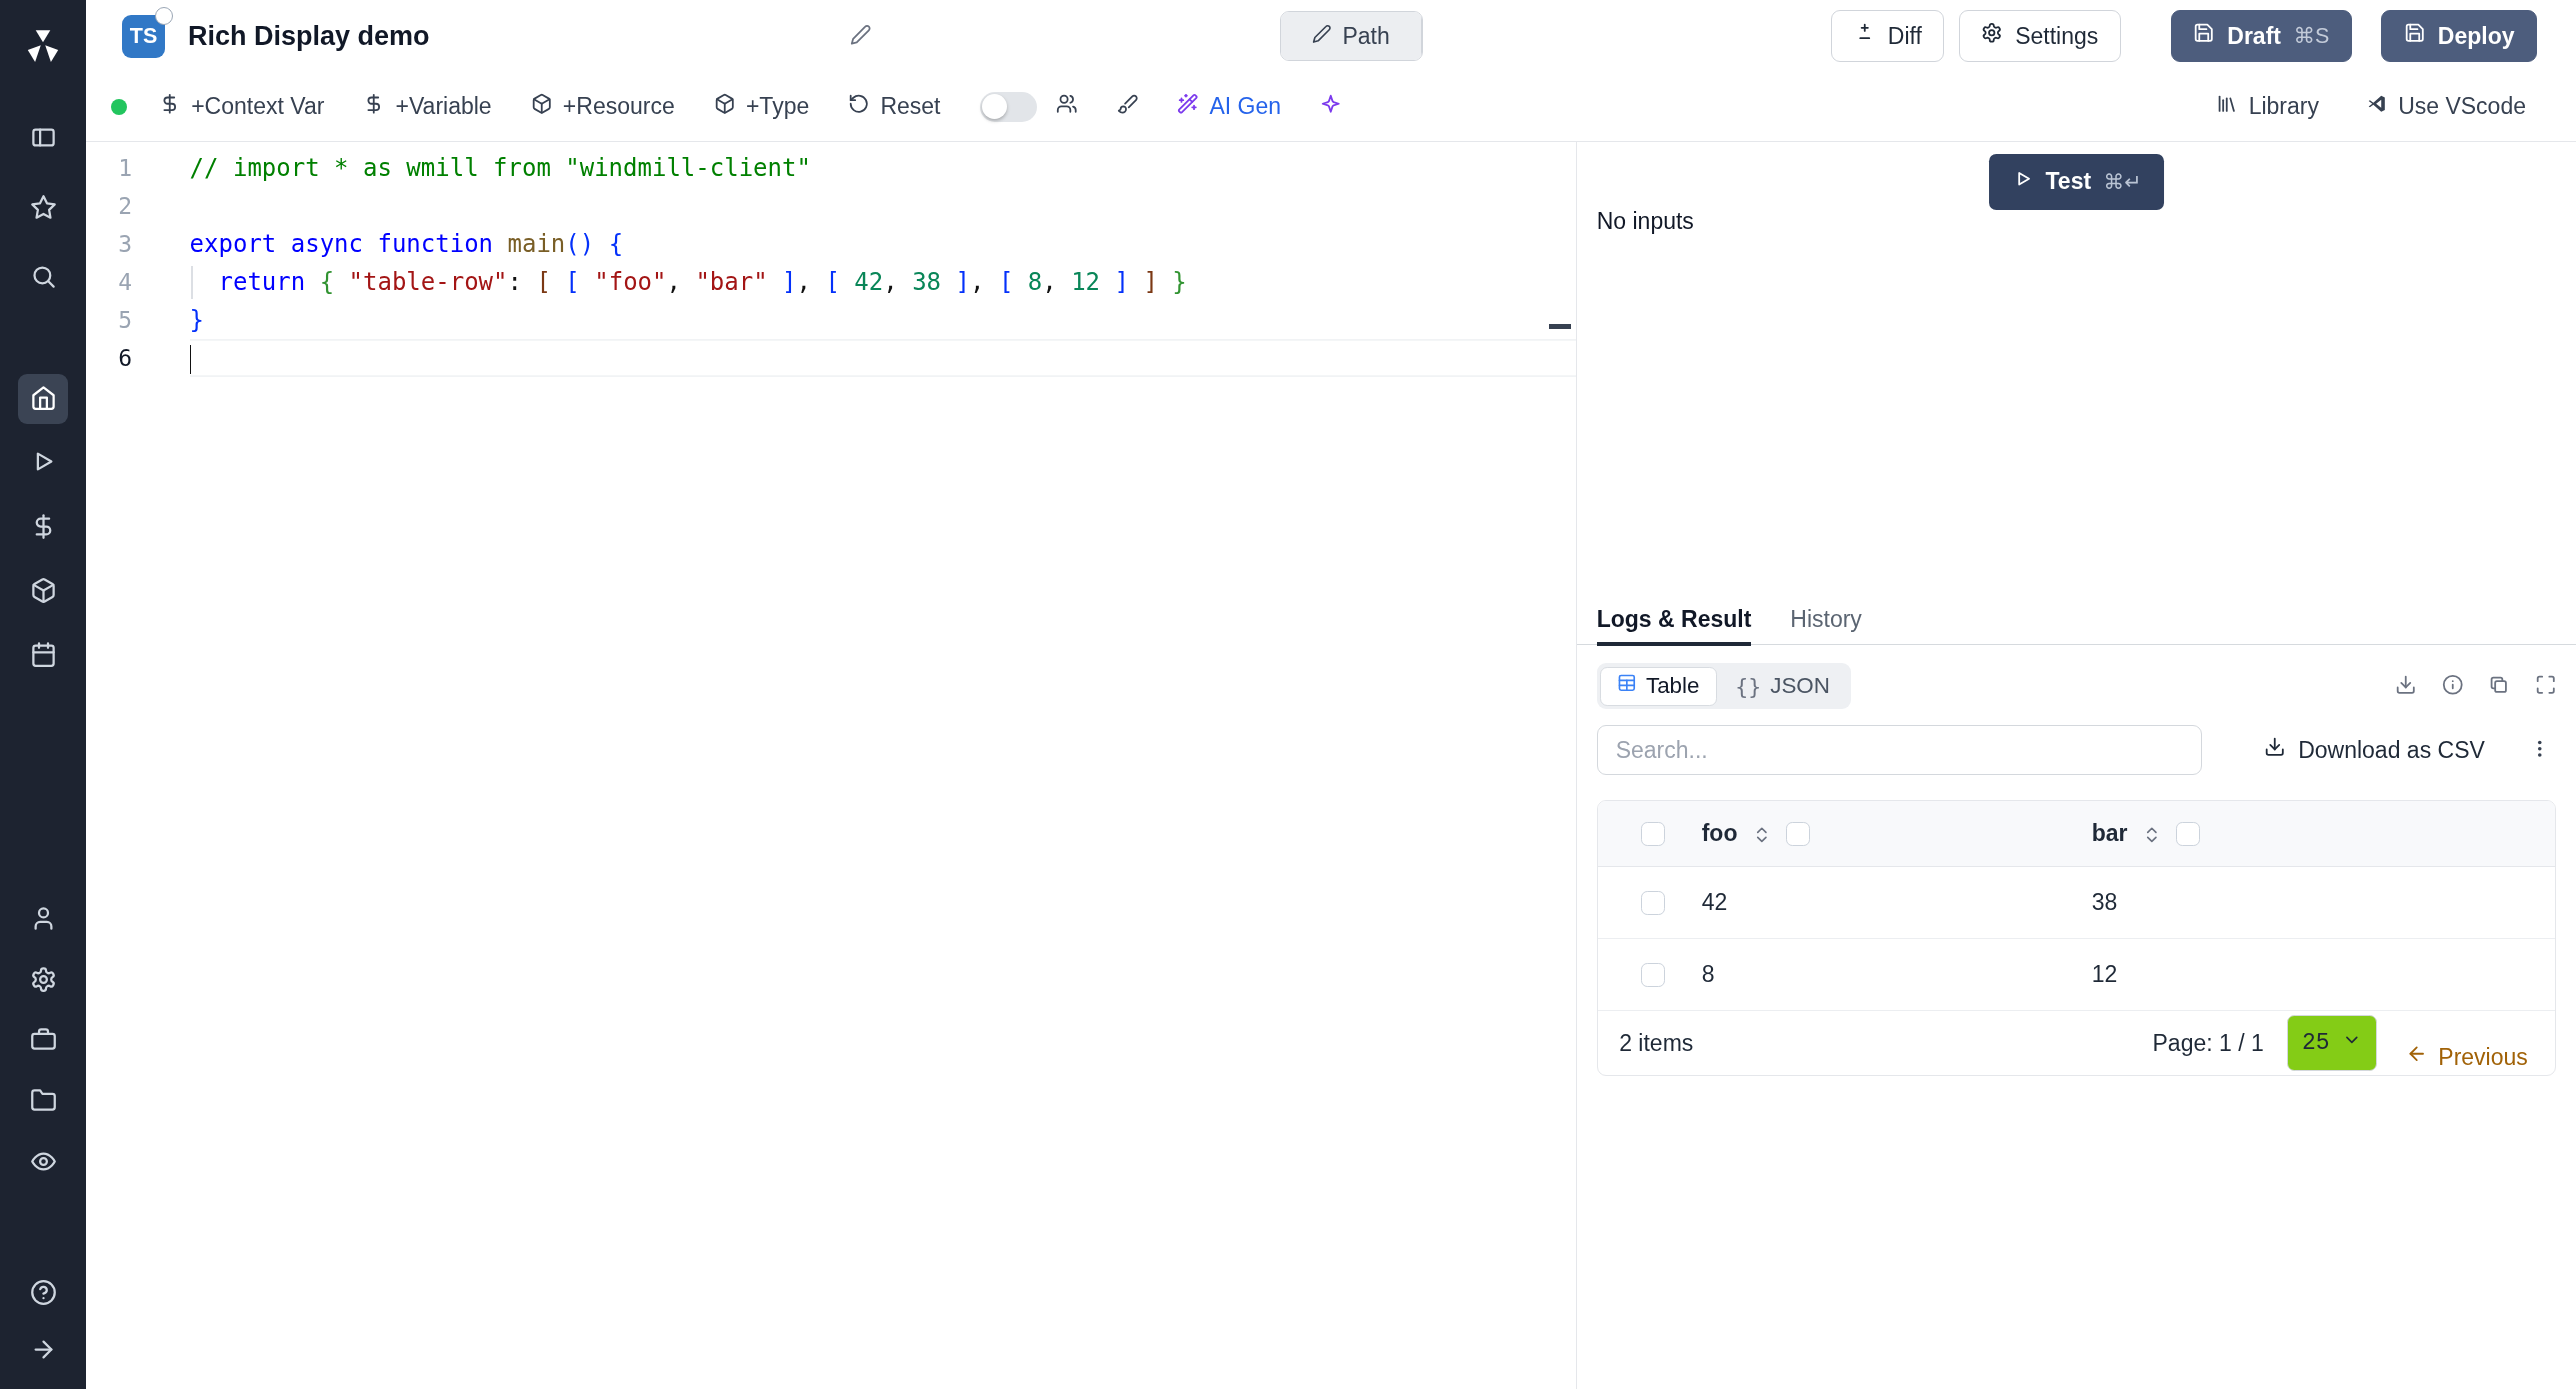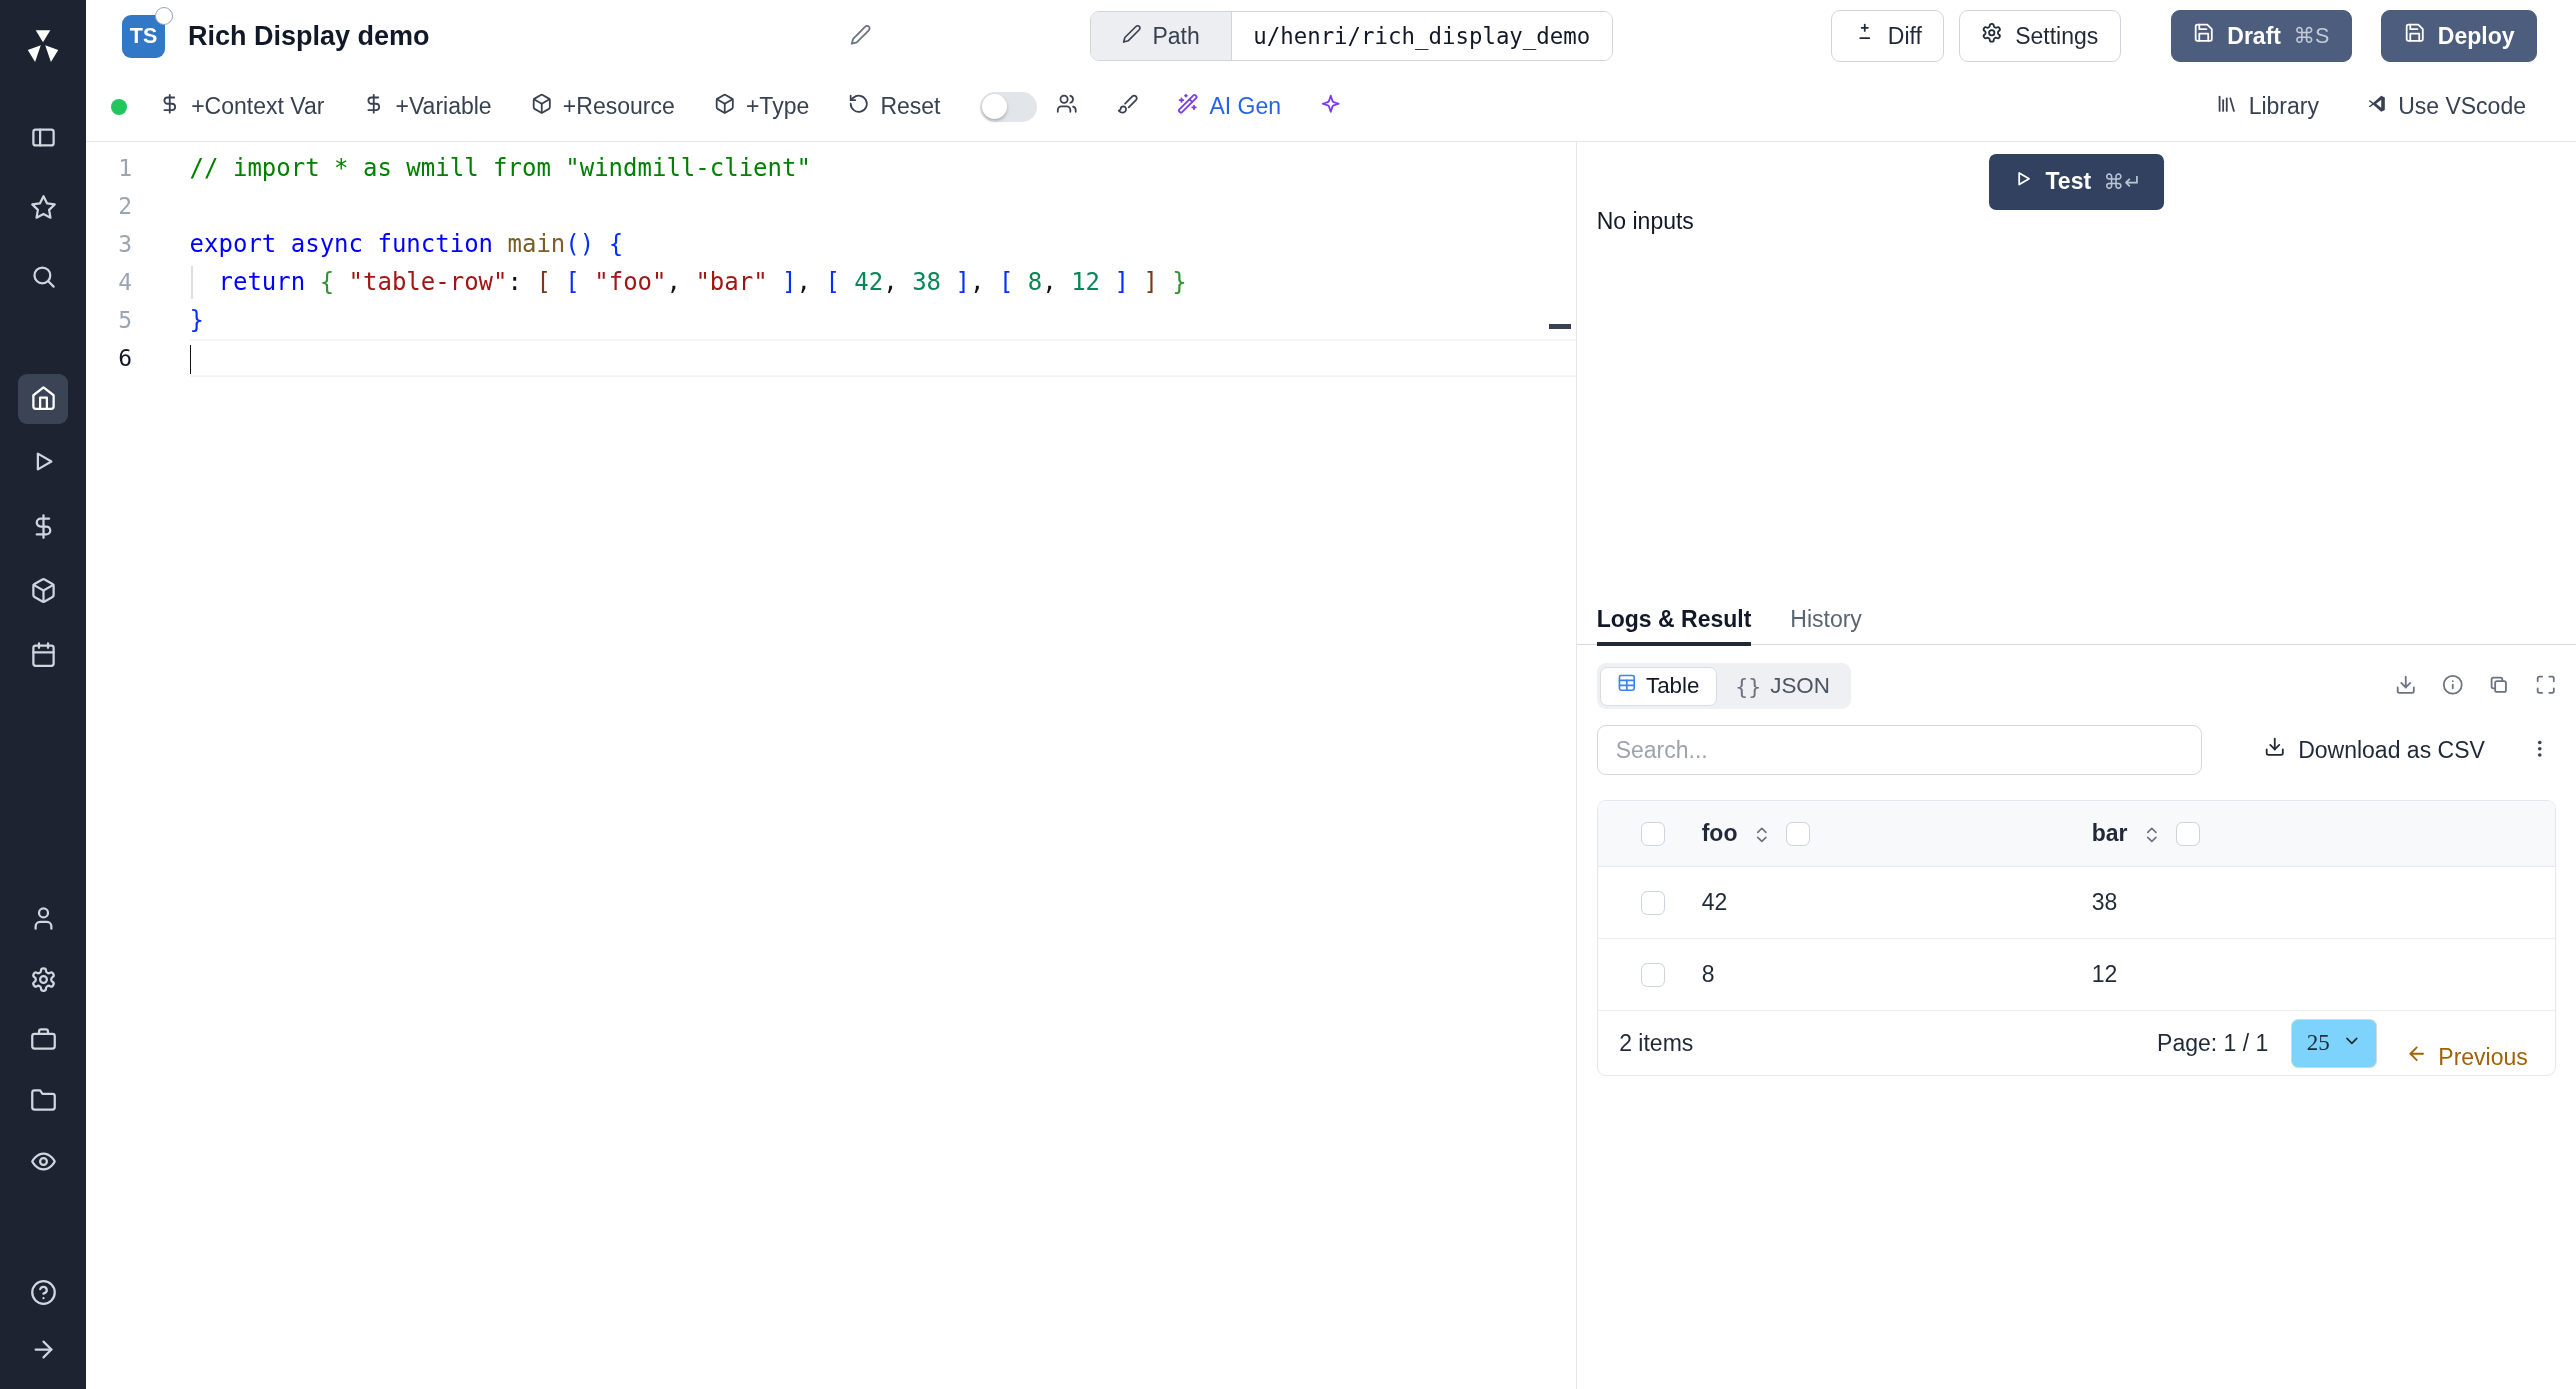--- a/index.html
+++ b/index.html
@@ -125,21 +125,21 @@
   .t-head { display:flex; background:#f8f9fb; height:66px; align-items:center; border-bottom:0.9px solid #e5e7eb; }
   .t-row { display:flex; height:72px; align-items:center; border-bottom:0.9px solid #eceef1; font-size:23px; color:#1f2937; background:#fff; }
   .c-select { width:86px; flex:none; display:flex; align-items:center; padding-left:43px; }
   .c-foo { width:390px; flex:none; display:flex; align-items:center; gap:14.3px; padding-left:18px; font-size:23px; }
   .c-bar { flex:1; display:flex; align-items:center; gap:14.3px; padding-left:18px; font-size:23px; }
   .col-label { font-weight:600; color:#1f2937; }
   .checkbox { width:24px; height:24px; border:1.8px solid #ccd3dc; border-radius:6.3px; background:#fff; display:inline-block; flex:none; cursor:pointer; }
   .sort-ic { color:#6b7280; width:19.7px; height:19.7px; }
   .t-foot { display:flex; align-items:center; height:64px; padding:0 21.5px; font-size:23px; color:#1f2937; }
   .foot-right { margin-left:auto; display:flex; align-items:center; gap:23px; }
-  .page-size { display:flex; align-items:center; gap:12.5px; border:0.9px solid #d4d8dd; border-radius:7.2px; height:49px; padding:0 14.3px; font-size:23px; background:#7dd3fc; font-family:Liberation Serif, serif; cursor:pointer; color:#1f2937; }
+  .page-size { display:flex; align-items:center; gap:12.5px; border:0.9px solid #d4d8dd; border-radius:7.2px; height:56px; padding:0 14.3px; font-size:23px; background:#84cc16; font-family:Liberation Mono, monospace; cursor:pointer; color:#1f2937; }
   .prev-btn { display:flex; align-items:center; gap:10.7px; color:#a16207; font-size:23px; background:none; border:none; font-family:inherit; cursor:pointer;margin-top:28px; }
   .ic-sm { width:21.5px; height:21.5px; }
   .ic-xs { width:19.7px; height:19.7px; }
 </style>
 </head>
 <body>
 
 <div class="app">
 
   <aside class="sidebar">
@@ -269,21 +269,20 @@
             </svg></span>
       </button>
 
       <div class="path-pill">
         <button class="path-label">
           <span><svg class="ic-xs" viewBox="0 0 24 24" fill="none" stroke="currentColor" stroke-width="2" stroke-linecap="round" stroke-linejoin="round">
                 <path d="M17 3a2.83 2.83 0 1 1 4 4L7.5 20.5 2 22l1.5-5.5Z"></path>
               </svg></span>
           <span>Path</span>
         </button>
-        <div class="path-value">u/henri/rich_display_demo</div>
       </div>
 
       <div class="hdr-right">
         <button class="btn">
           <span><svg class="ic-sm" viewBox="0 0 24 24" fill="none" stroke="currentColor" stroke-width="2" stroke-linecap="round">
                 <path d="M12 3v7"></path>
                 <path d="M8.5 6.5h7"></path>
                 <path d="M7 18h10"></path>
               </svg></span>
           <span>Diff</span>

